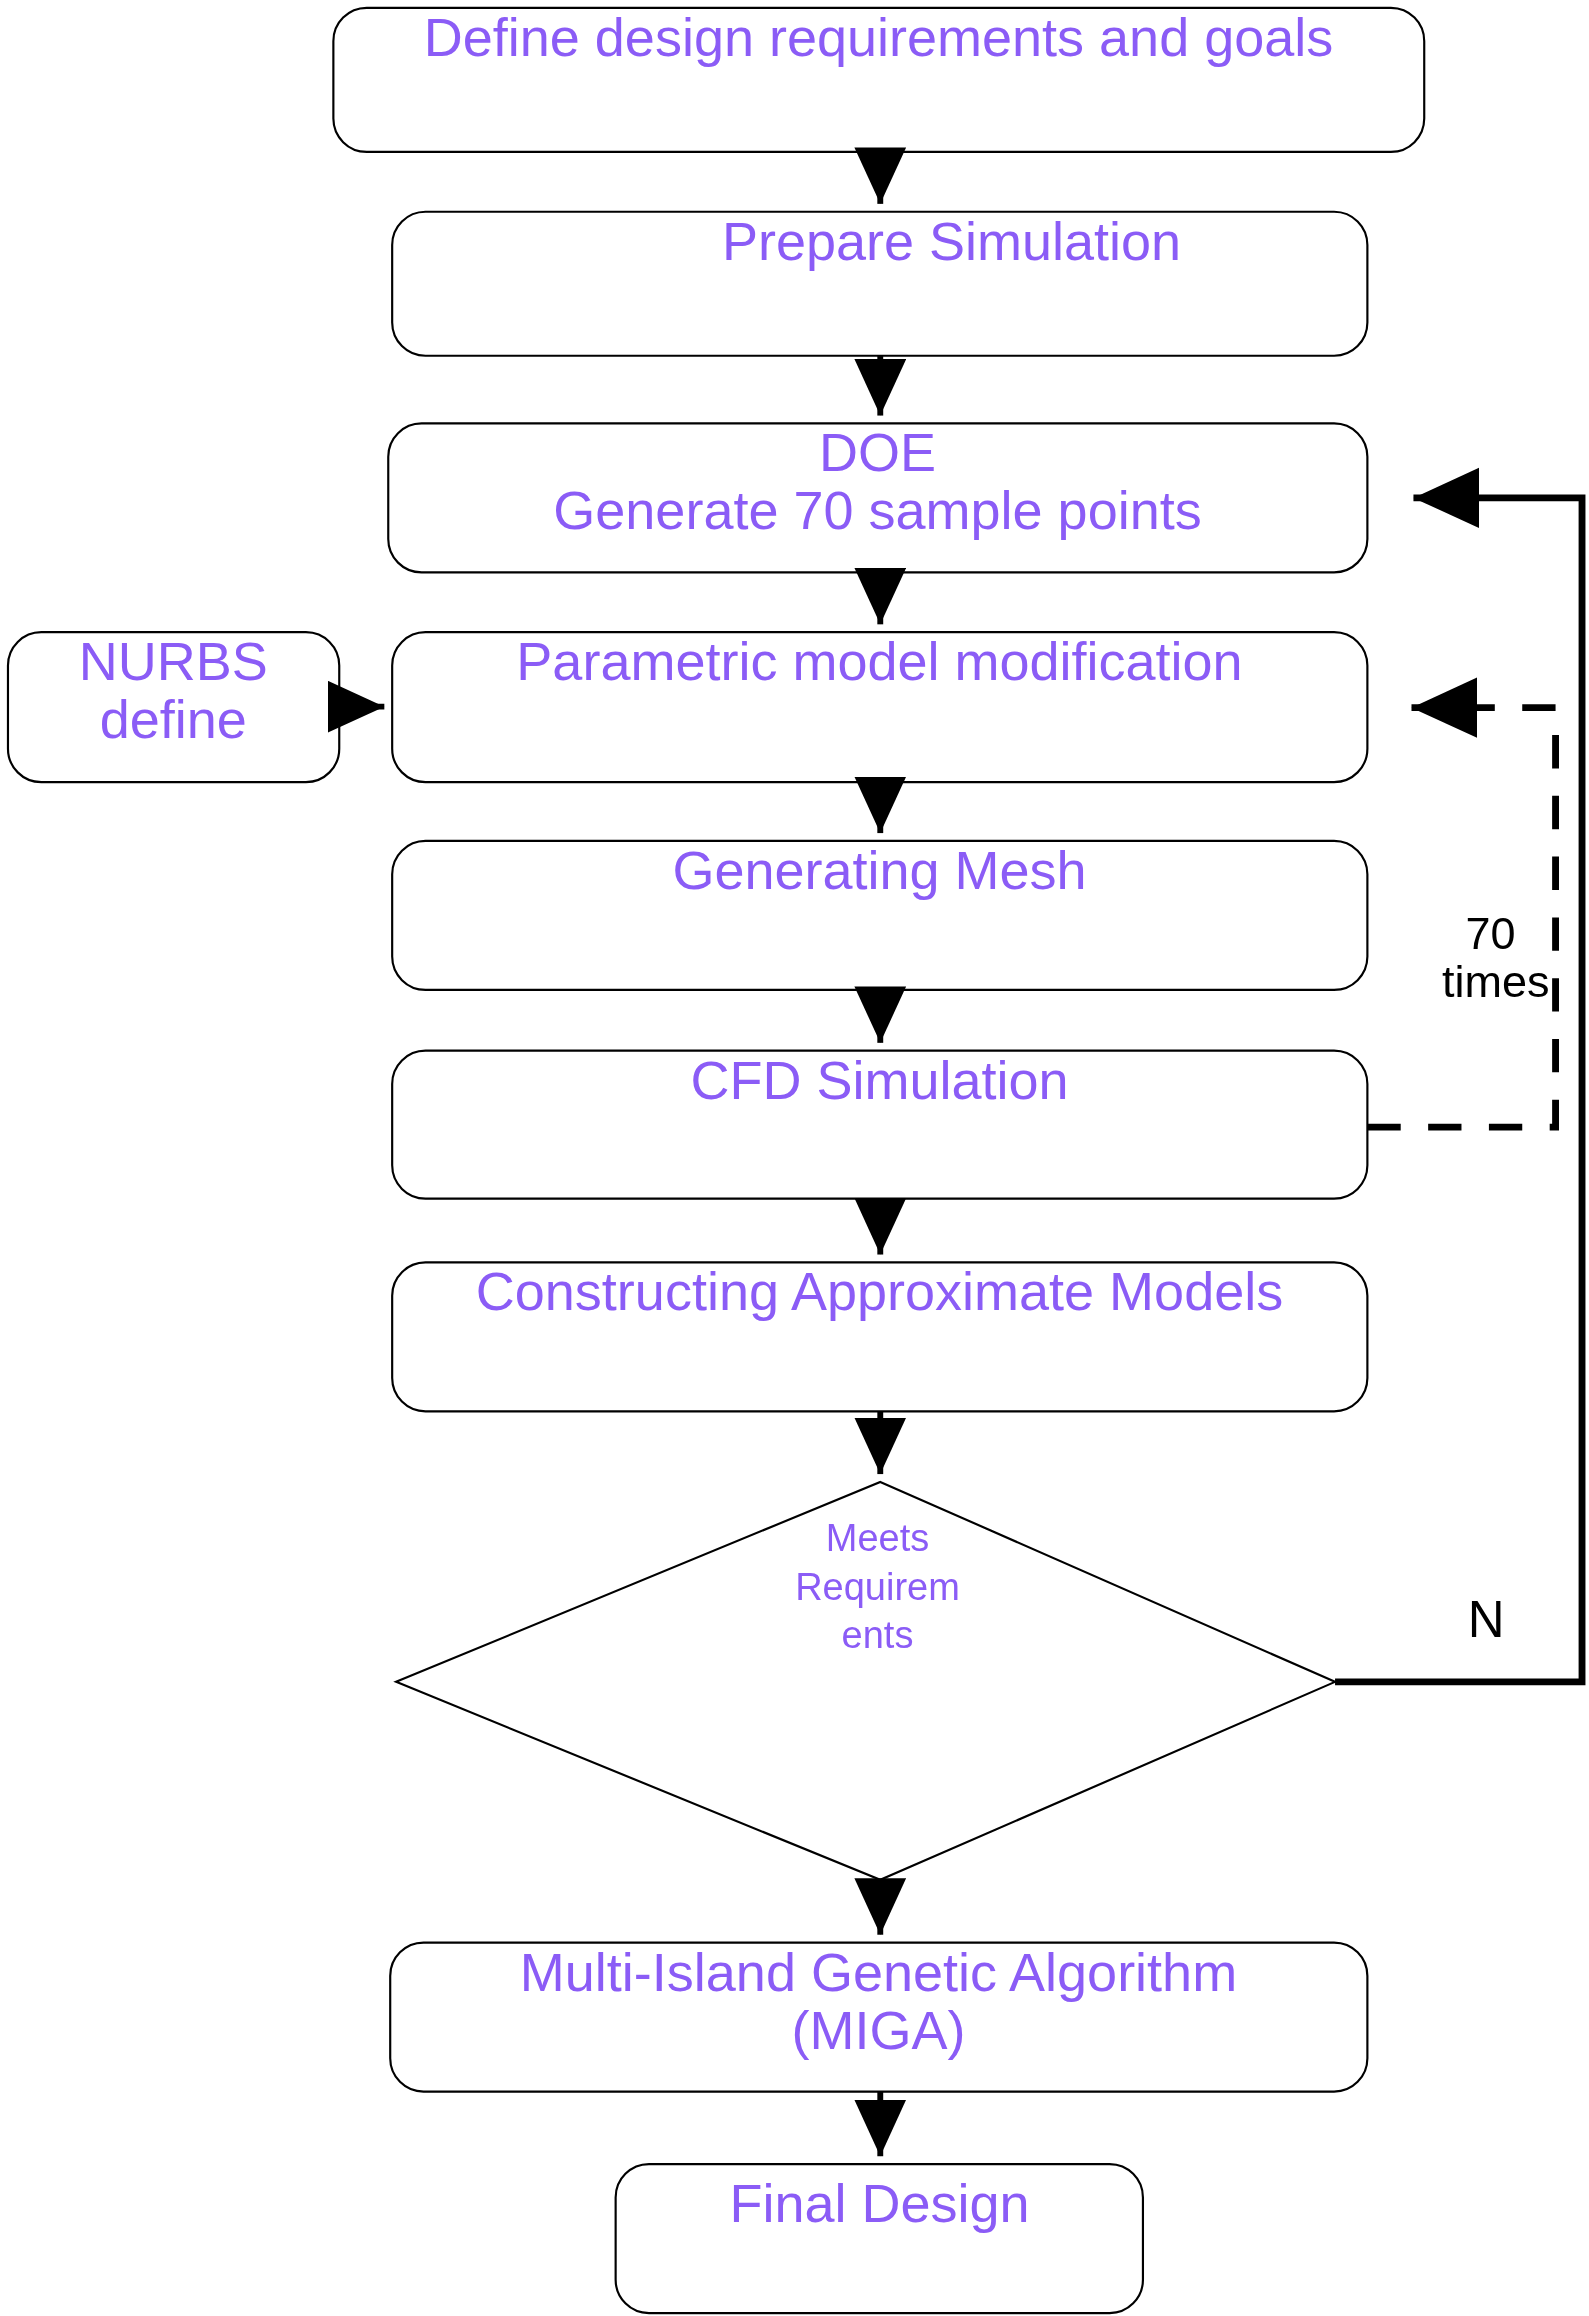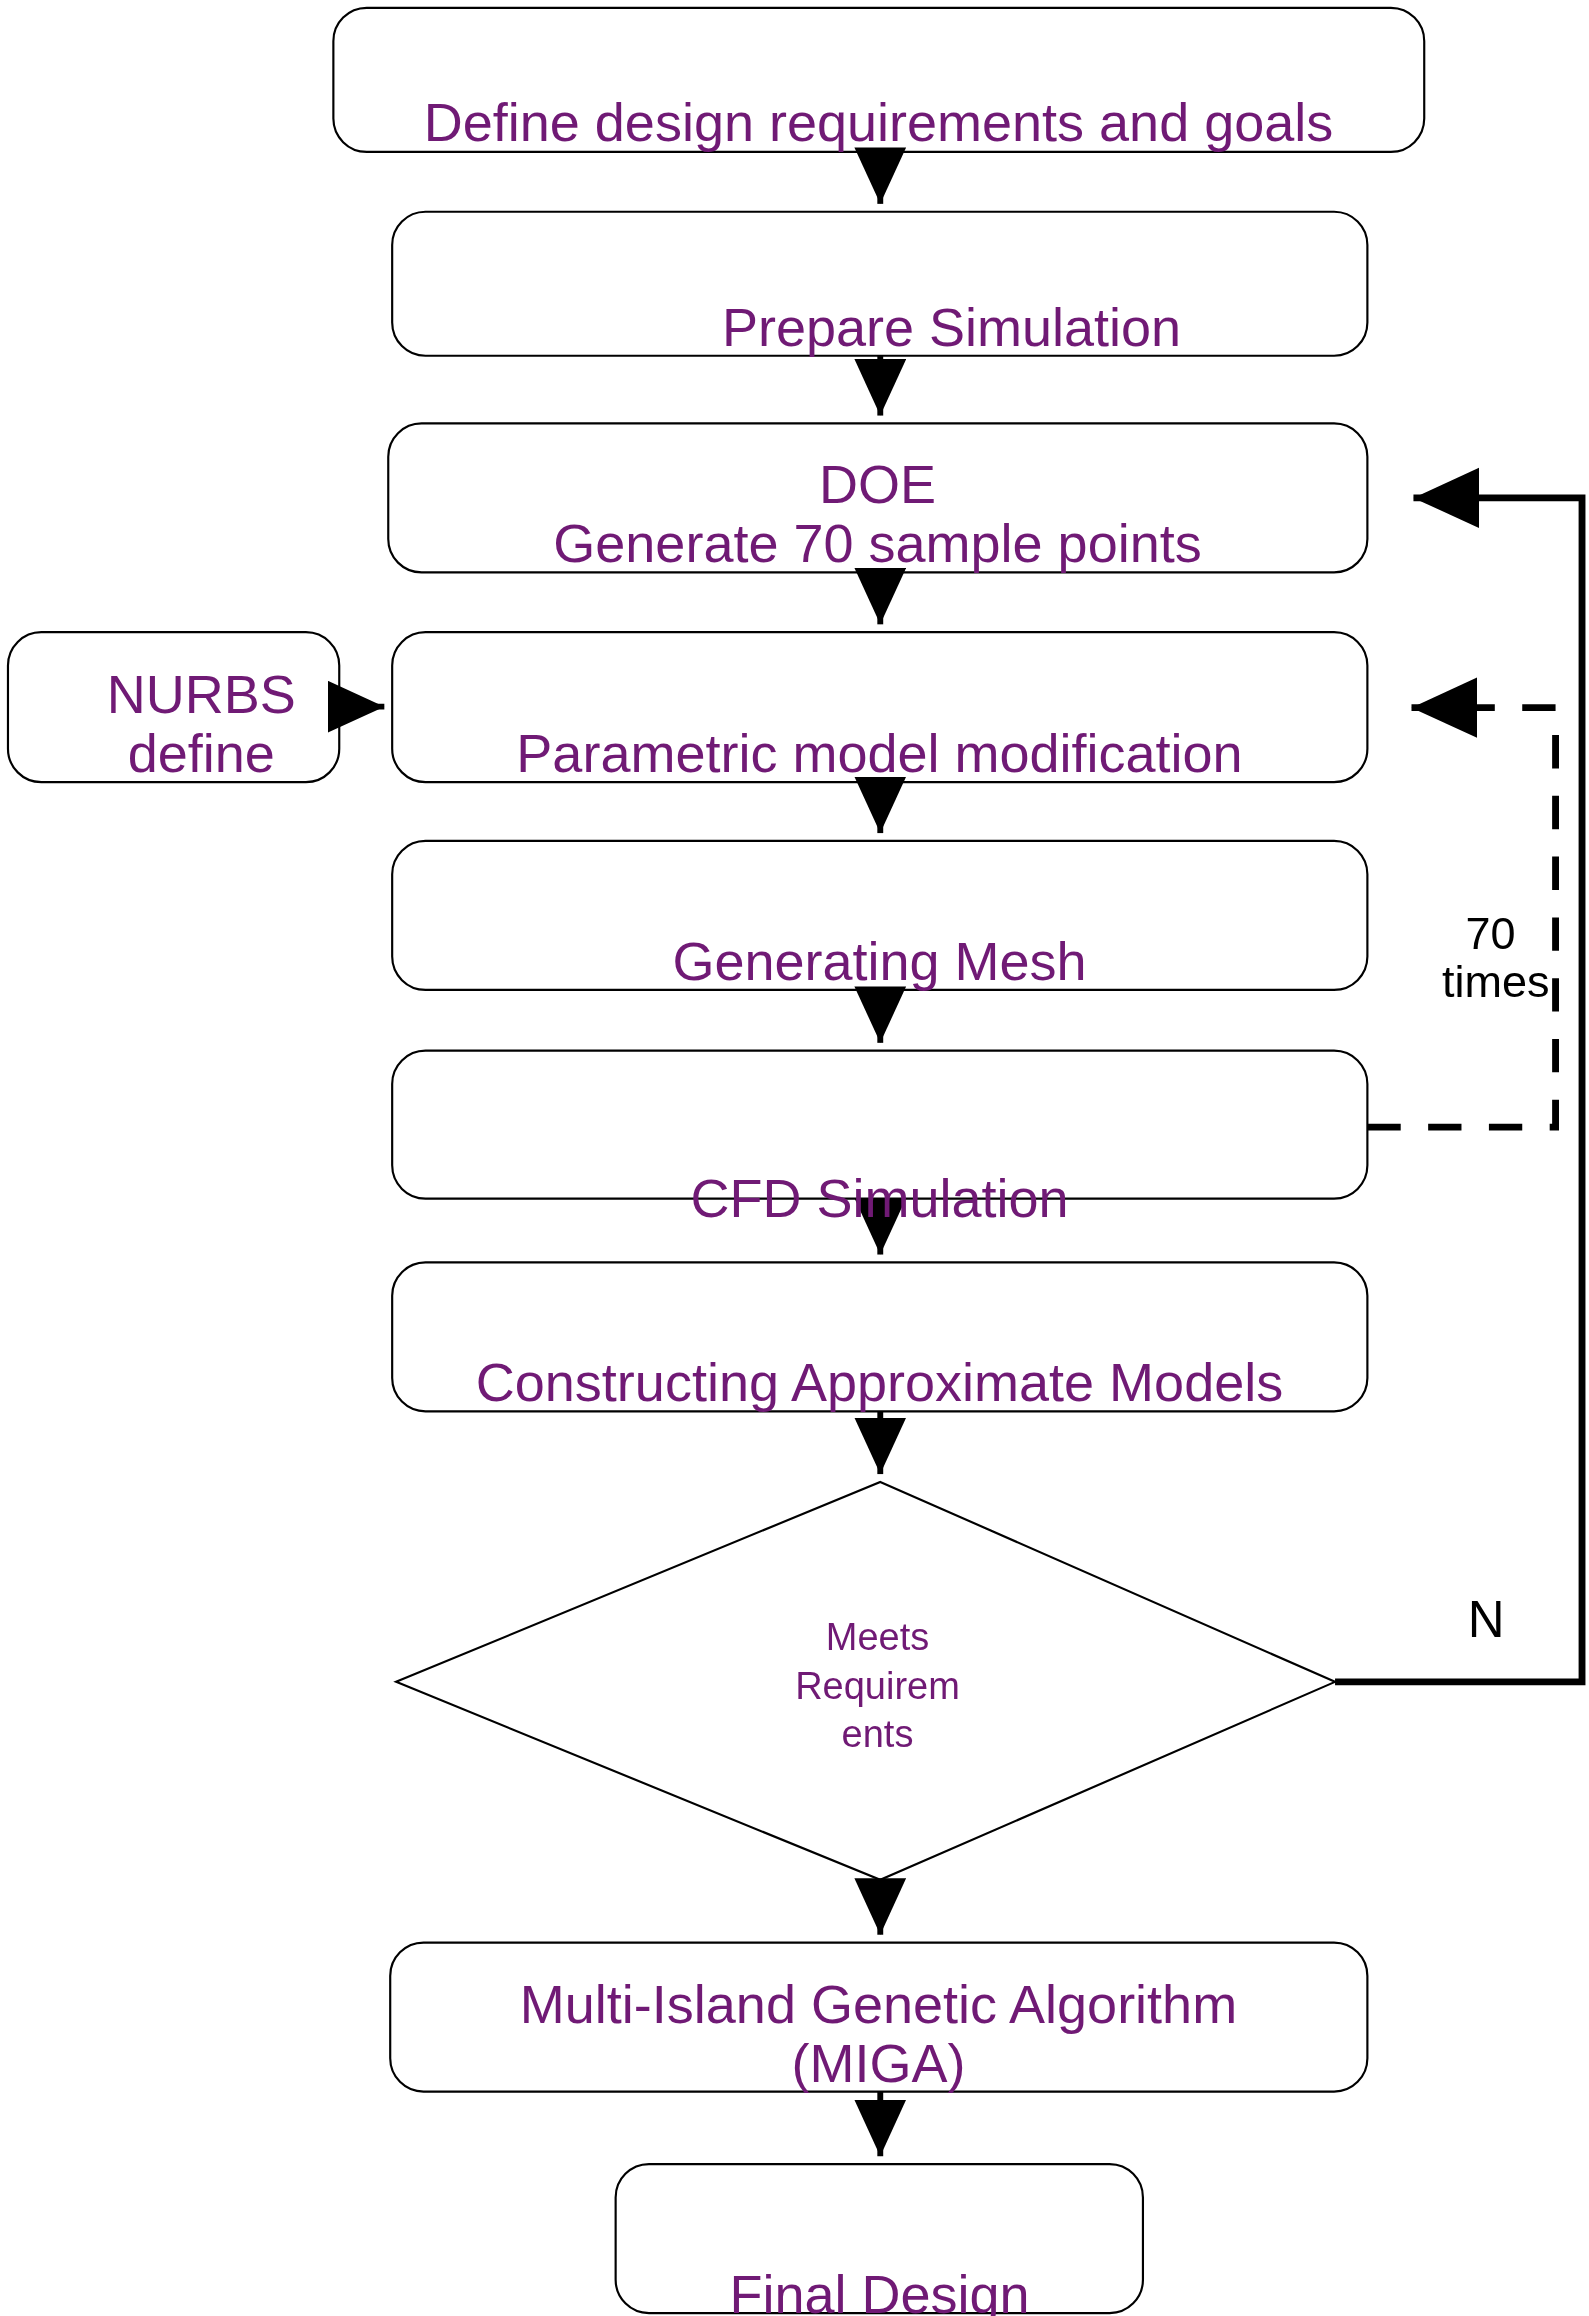--- a/index.html
+++ b/index.html
@@ -19,24 +19,24 @@
     position: absolute;
     top: 0;
     left: 0;
     width: 1590px;
     height: 2316px;
   }
   .node-label {
     position: absolute;
     display: flex;
     align-items: center;
-    justify-content: flex-end;
+    justify-content: flex-start;
     flex-direction: column;
     text-align: center;
-    color: #701a75;
+    color: #8b5cf6;
     font-family: "Liberation Sans", sans-serif;
     font-weight: 400;
     line-height: 1.08;
     white-space: pre;
     pointer-events: none;
   }
   .node-label .ln {
     display: block;
   }
   .edge-label {
@@ -116,21 +116,21 @@
 
   <div class="node-label" style="left:392px; top:212px; width:1119px; height:144px; font-size:54px;">
     <span class="ln">Prepare Simulation</span>
   </div>
 
   <div class="node-label" style="left:388px; top:423px; width:979px; height:149px; font-size:54px;border-radius:18px;">
     <span class="ln">DOE</span>
     <span class="ln">Generate 70 sample points</span>
   </div>
 
-  <div class="node-label" style="left:7.8px; top:632px; width:331px; height:150px; font-size:54px;padding-left:28px;">
+  <div class="node-label" style="left:7.8px; top:632px; width:331px; height:150px; font-size:54px;">
     <span class="ln">NURBS</span>
     <span class="ln">define</span>
   </div>
 
   <div class="node-label" style="left:392px; top:632px; width:975px; height:150px; font-size:54px;">
     <span class="ln">Parametric model modification</span>
   </div>
 
   <div class="node-label" style="left:392px; top:841px; width:975px; height:149px; font-size:54px;">
     <span class="ln">Generating Mesh</span>

